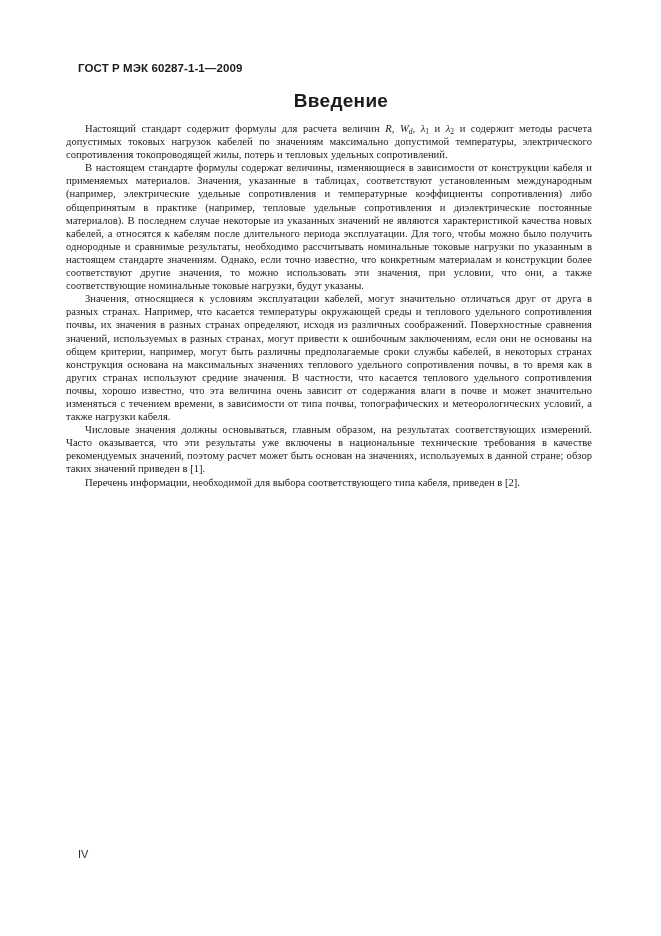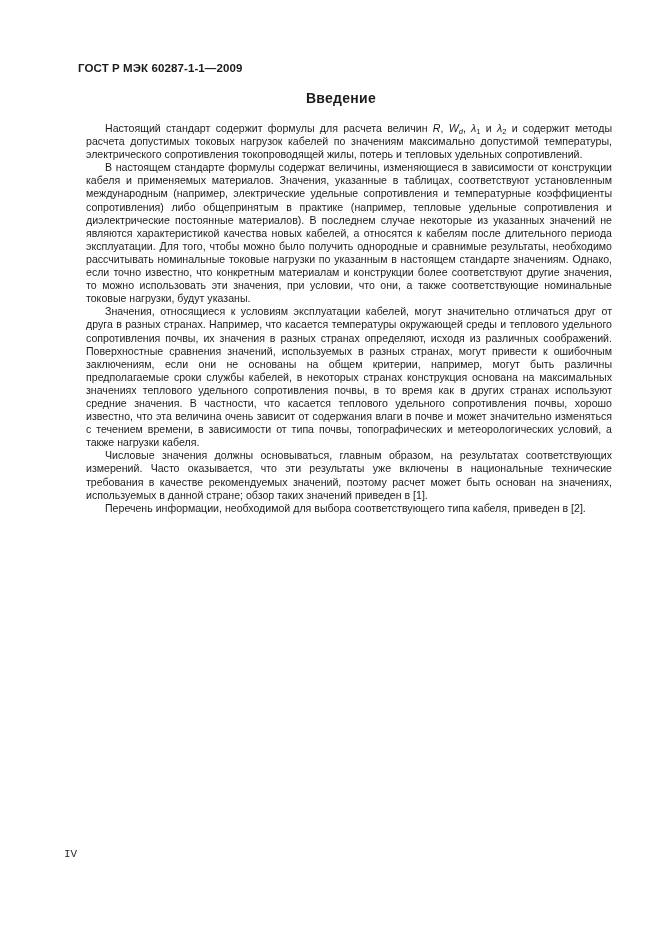--- a/index.html
+++ b/index.html
@@ -24,32 +24,33 @@
     font-weight: bold;
     letter-spacing: 0.1px;
     white-space: nowrap;
   }
   .doc-title {
     position: absolute;
     left: 78px;
     top: 90px;
     width: 526px;
     text-align: center;
-    font-size: 14px;
+    font-size: 19px;
     font-weight: bold;
     letter-spacing: 0.3px;
   }
   .body-text {
     position: absolute;
-    left: 86px;
+    left: 66px;
     top: 122px;
     width: 526px;
     font-size: 10.6px;
     line-height: 13.1px;
     text-align: justify;
+    font-family: Liberation Serif, serif;
   }
   .para {
     margin: 0;
     text-indent: 19px;
   }
   .it {
     font-style: italic;
   }
   .sub {
     font-size: 7.5px;
@@ -57,25 +58,24 @@
     line-height: 0;
   }
   .sub-it {
     font-size: 7.5px;
     font-style: italic;
     vertical-align: -2px;
     line-height: 0;
   }
   .page-number {
     position: absolute;
-    left: 64px;
+    left: 78px;
     top: 848px;
     font-size: 11px;
     color: #2a2a2a;
-    font-family: Liberation Mono, monospace;
   }
 </style>
 </head>
 <body>
 
 <div class="page">
 
   <div class="doc-header">ГОСТ Р МЭК 60287-1-1—2009</div>
 
   <div class="doc-title">Введение</div>

